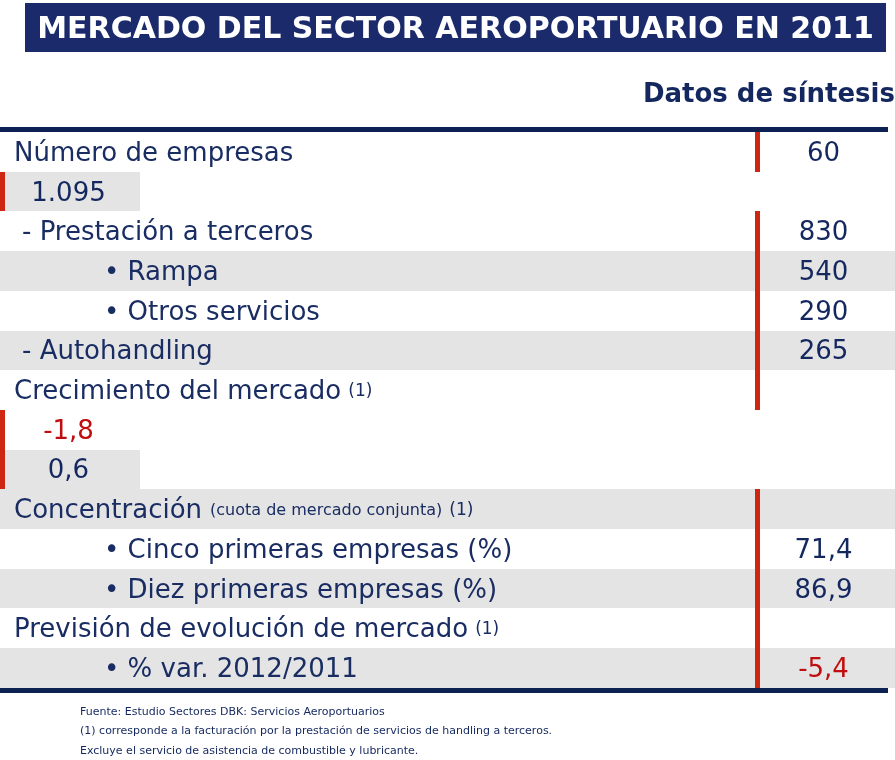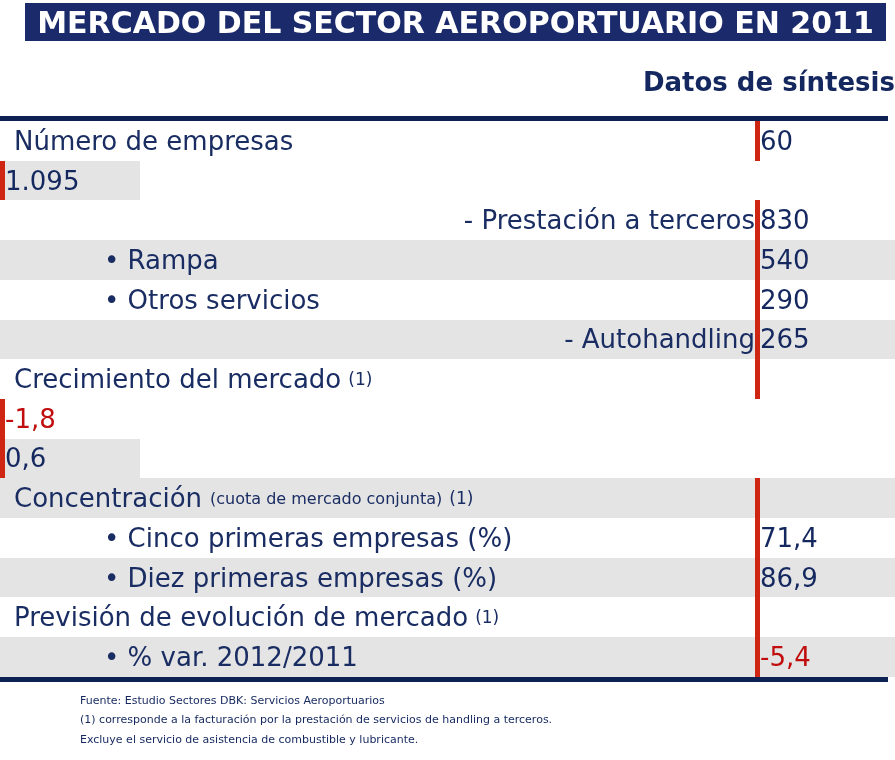--- a/index.html
+++ b/index.html
@@ -3,21 +3,21 @@
 <meta charset="utf-8">
 <style>
   html,body{margin:0;padding:0;background:#ffffff;}
   body{
     width:895px;height:760px;overflow:hidden;
     font-family:"DejaVu Sans","Liberation Sans",sans-serif;
     color:#1a2d63;
   }
   
   .topbar{
-    margin:3px 9px 0 25px;height:38px;background:#1b2a6b;
+    margin:3px 9px 0 25px;height:49px;background:#1b2a6b;
     display:flex;align-items:center;justify-content:center;
   }
   .topbar span{
     color:#ffffff;font-size:30px;font-weight:bold;white-space:nowrap;
   }
   
   .subtitle{
     margin:26px 0 18px 0;text-align:right;
     font-size:26px;font-weight:bold;color:#14285f;height:31px;line-height:31px;
   }
@@ -25,25 +25,25 @@
   .table{
     border-top:5px solid #0d2152;border-bottom:5px solid #0d2152;
     width:888px;
   }
   .row{height:39.71px;display:flex;}
   .cell-l{
     flex:0 0 755px;display:flex;align-items:center;
     font-size:26px;white-space:nowrap;box-sizing:border-box;
   }
   .cell-l.plain{padding-left:14px;}
-  .cell-l.dash{padding-left:5px;justify-content:flex-end;}
+  .cell-l.dash{padding-left:22px;}
   .cell-l.bullet{padding-left:104px;}
   .cell-r{
     flex:0 0 140px;box-sizing:border-box;border-left:5px solid #cf2613;
-    display:flex;align-items:center;justify-content:flex-start;
+    display:flex;align-items:center;justify-content:center;
     padding-right:8px;font-size:26px;
   }
   .shade{background:#e4e4e4;}
   .note{font-size:16px;margin-left:8px;}
   .sup{font-size:17px;margin-left:7px;}
   .val{color:#14285f;}
   .val.neg{color:#c00e0e;}
   
   .footer{padding:9px 8px 0 80px;font-size:11px;line-height:19.5px;color:#14285f;}
   .footer div{white-space:nowrap;}

